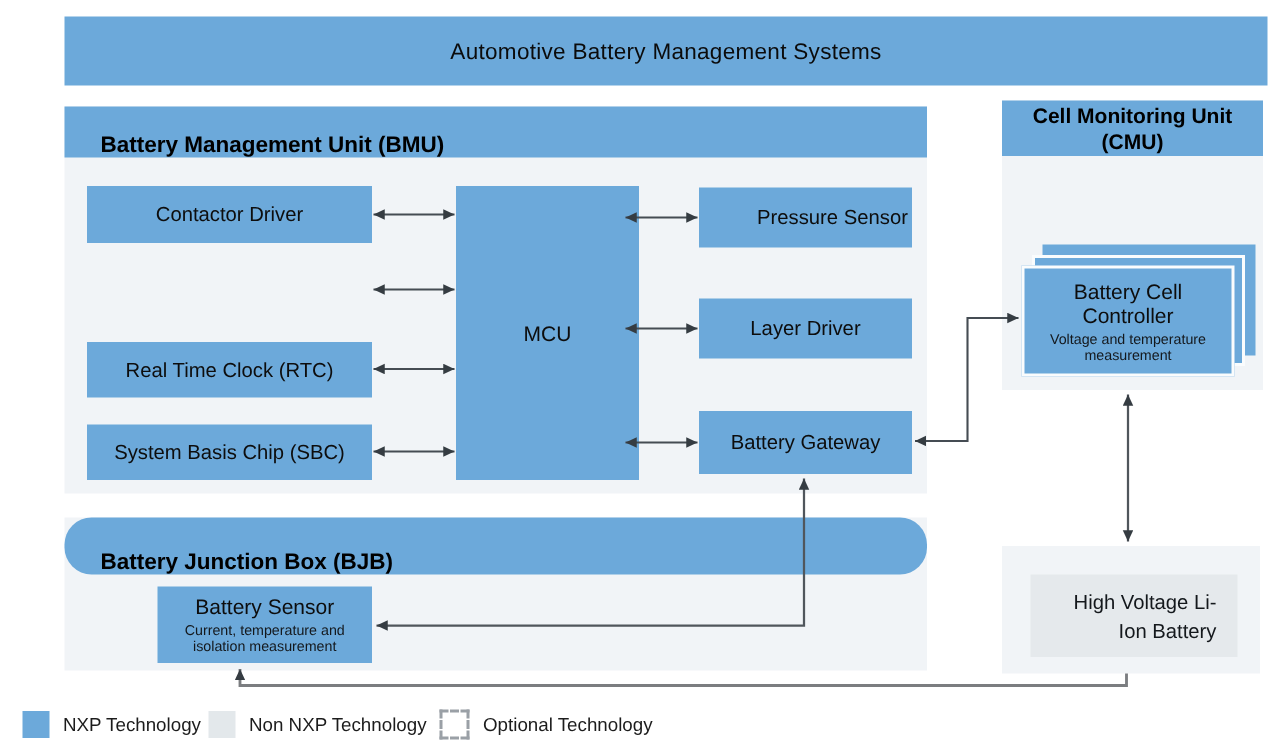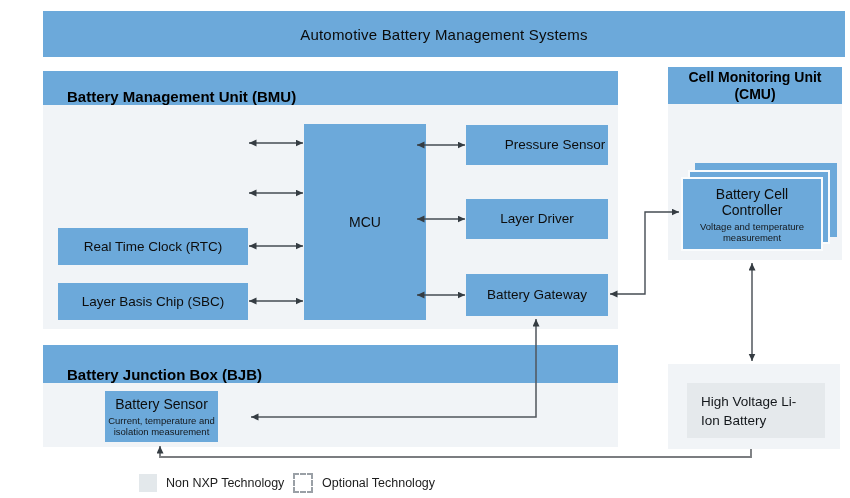--- a/index.html
+++ b/index.html
@@ -24,21 +24,21 @@
     background:#6CA9DA;display:flex;align-items:center;justify-content:center;
     text-align:center;font-size:13.5px;color:#0d0d0d;flex-direction:column;line-height:16px;
   }
   .card{background:#6CA9DA;}
   .card.bordered{border:2px solid #fafcfd;}
   .blk .sub, .card .sub{font-size:9.5px;line-height:11px;margin-top:3px;color:#14181c;}
   .card{display:flex;align-items:center;justify-content:center;flex-direction:column;text-align:center;}
   .card .ttl{font-size:14px;line-height:16px;color:#0d0d0d;}
   .hvbox{
     background:#E5E9EC;display:flex;align-items:center;justify-content:center;
-    text-align:left;font-size:13.5px;line-height:19px;color:#14181c;
+    text-align:right;font-size:13.5px;line-height:19px;color:#14181c;
   }
   .legend-item{display:flex;align-items:center;height:20px;}
   .swatch{width:18px;height:18px;flex:0 0 18px;}
   .swatch.blue{background:#6CA9DA;}
   .swatch.gray{background:#E3E8EB;}
   .swatch.dashed{background:#ffffff;border:2px dashed #9aa0a6;width:16px;height:16px;flex-basis:16px;}
   .legend-item span{margin-left:9px;font-size:12.5px;color:#1c1c1c;}
   svg.wires{position:absolute;left:0;top:0;pointer-events:none;z-index:10;}
   .wire-dark{stroke:#454c53;stroke-width:1.4;fill:none;}
   .wire-mid{stroke:#50565c;stroke-width:1.5;fill:none;}
@@ -51,25 +51,28 @@
 
   <div class="abs banner">
     <span>Automotive Battery Management Systems</span>
   </div>
 
   <div class="abs container" style="left:43px;top:71px;width:575px;height:258px;"></div>
   <div class="abs sec-header left" style="left:43px;top:71px;width:575px;height:34px;">
     <span>Battery Management Unit (BMU)</span>
   </div>
 
+  <div class="abs blk" style="left:58px;top:124px;width:190px;height:38px;">
+    <span>Contactor Driver</span>
+  </div>
   <div class="abs blk" style="left:58px;top:228px;width:190px;height:37px;">
     <span>Real Time Clock (RTC)</span>
   </div>
   <div class="abs blk" style="left:58px;top:283px;width:190px;height:37px;">
-    <span>Layer Basis Chip (SBC)</span>
+    <span>System Basis Chip (SBC)</span>
   </div>
 
   <div class="abs blk" style="left:304px;top:124px;width:122px;height:196px;font-size:14px;">
     <span>MCU</span>
   </div>
 
   <div class="abs blk" style="left:466px;top:125px;width:142px;height:40px;padding-left:36px;">
     <span>Pressure Sensor</span>
   </div>
   <div class="abs blk" style="left:466px;top:199px;width:142px;height:40px;">
@@ -85,34 +88,38 @@
   </div>
 
   <div class="abs card" style="left:695px;top:163px;width:142px;height:74px;"></div>
   <div class="abs card bordered" style="left:688px;top:170px;width:142px;height:74px;"></div>
   <div class="abs card bordered" style="left:681px;top:177px;width:142px;height:74px;padding:0 4px;">
     <div class="ttl">Battery Cell Controller</div>
     <div class="sub">Voltage and temperature measurement</div>
   </div>
 
   <div class="abs container" style="left:43px;top:345px;width:575px;height:102px;"></div>
-  <div class="abs sec-header left" style="left:43px;top:345px;width:575px;height:38px;">
+  <div class="abs sec-header left" style="left:43px;top:345px;width:575px;height:38px;border-radius:18px;">
     <span>Battery Junction Box (BJB)</span>
   </div>
 
-  <div class="abs card" style="left:105px;top:391px;width:113px;height:51px;padding:0 3px;">
+  <div class="abs card" style="left:105px;top:391px;width:143px;height:51px;padding:0 3px;">
     <div class="ttl">Battery Sensor</div>
     <div class="sub">Current, temperature and isolation measurement</div>
   </div>
 
   <div class="abs container" style="left:668px;top:364px;width:172px;height:85px;"></div>
   <div class="abs hvbox" style="left:687px;top:383px;width:138px;height:55px;padding:0 14px;">
     <span>High Voltage Li-Ion Battery</span>
   </div>
 
+  <div class="abs legend-item" style="left:15px;top:473px;">
+    <div class="swatch blue"></div>
+    <span>NXP Technology</span>
+  </div>
   <div class="abs legend-item" style="left:139px;top:473px;">
     <div class="swatch gray"></div>
     <span>Non NXP Technology</span>
   </div>
   <div class="abs legend-item" style="left:293px;top:473px;">
     <div class="swatch dashed"></div>
     <span>Optional Technology</span>
   </div>
 
   <svg class="wires" width="850" height="498" viewBox="0 0 850 498">

